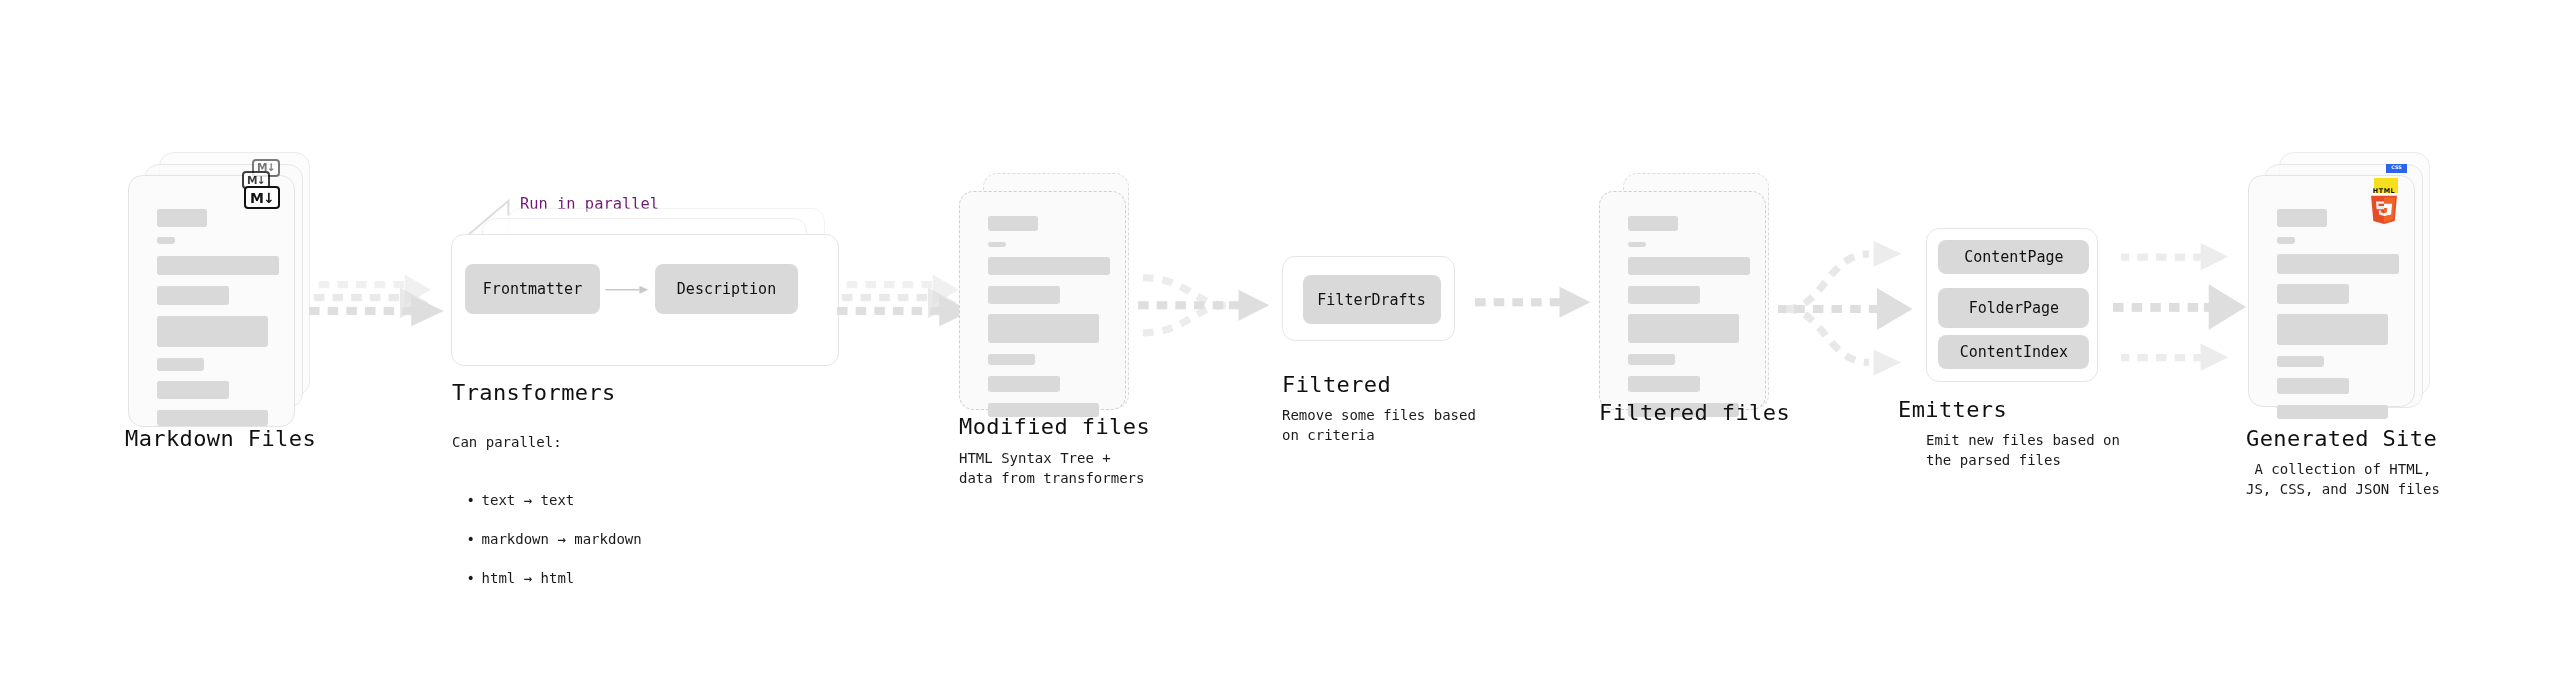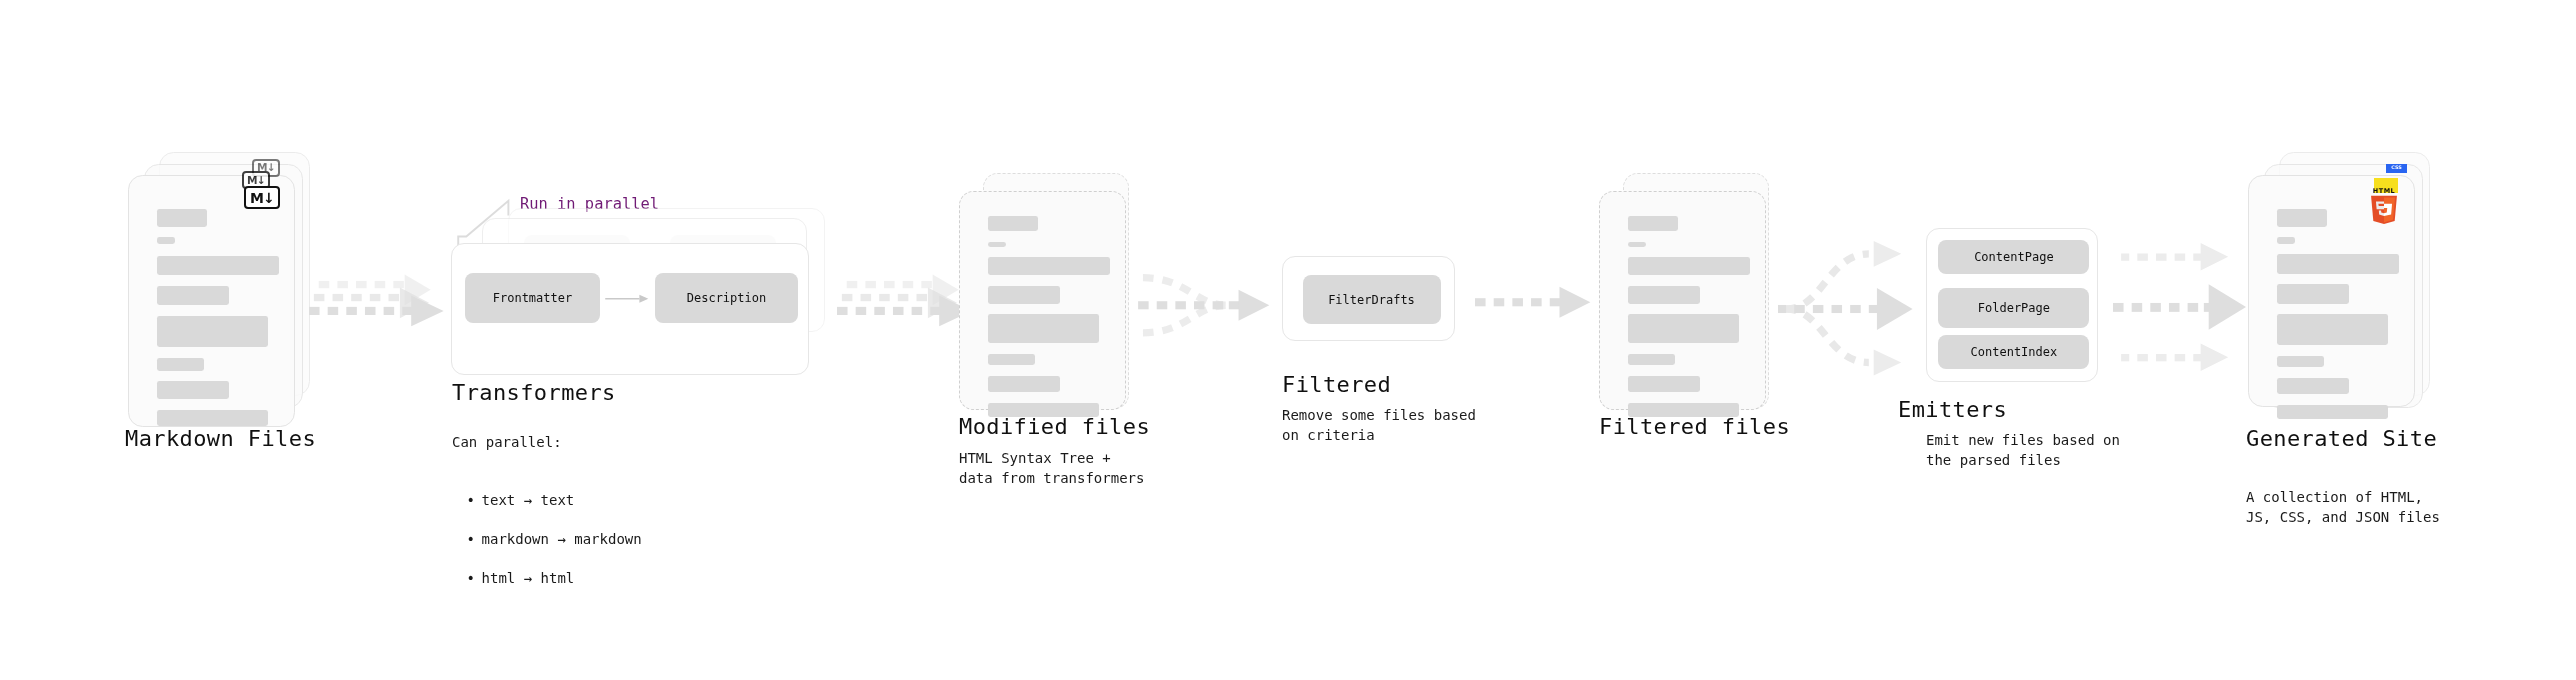--- a/index.html
+++ b/index.html
@@ -52,21 +52,21 @@
   .sub li{white-space:nowrap;}
 
   
   .panel{
     position:absolute;box-sizing:border-box;
     background:#fff;border:1.6px solid #e6e6e6;border-radius:13px;
   }
   .chip{
     position:absolute;box-sizing:border-box;background:#d9d9d9;border-radius:8.1px;
     display:flex;align-items:center;justify-content:center;
-    font-size:12px;color:#111;white-space:nowrap;
+    font-size:15px;color:#111;white-space:nowrap;
     font-family:"DejaVu Sans Mono","Liberation Mono",monospace;
   }
   .chip.pale{background:#ececec;}
   .chip.pale2{background:#e4e4e4;}
   .parallel-note{
     position:absolute;font-size:15.4px;color:#701a75;white-space:nowrap;
     font-family:"DejaVu Sans Mono","Liberation Mono",monospace;
   }
   svg{position:absolute;overflow:visible;}
 </style>
@@ -145,21 +145,21 @@
 
     <div class="panel" style="left:31px;top:-8.1px;width:325px;height:128px;opacity:.65;">
       <div class="chip pale2" style="left:16.3px;top:28px;width:111px;height:52px;"></div>
       <div class="chip pale2" style="left:169px;top:28px;width:111px;height:52px;"></div>
       <svg style="left:130px;top:47px;width:39px;height:11.4px;" viewBox="0 0 48 14">
         <path d="M0 7 H36" stroke="#e0e0e0" stroke-width="2" fill="none"></path>
         <polygon points="36,2 46,7 36,12" fill="#e0e0e0"></polygon>
       </svg>
     </div>
 
-    <div class="panel" style="left:0px;top:17px;width:358px;height:132px;">
+    <div class="panel" style="left:0px;top:8px;width:388px;height:132px;">
       <div class="chip" style="left:13px;top:29px;width:135px;height:50px;">Frontmatter</div>
       <svg style="left:153px;top:49px;width:46px;height:11.4px;" viewBox="0 0 56 14">
         <path d="M0 7 H42" stroke="#c9c9c9" stroke-width="2" fill="none"></path>
         <polygon points="42,2 53,7 42,12" fill="#c9c9c9"></polygon>
       </svg>
       <div class="chip" style="left:203px;top:29px;width:143px;height:50px;">Description</div>
     </div>
   </div>
 
   <div class="title" style="left:452px;top:380px;">Transformers</div>
@@ -263,21 +263,21 @@
         <div class="bar" style="width:18px;height:5.7px;margin-bottom:9.8px;"></div>
         <div class="bar" style="width:122px;height:18px;"></div>
         <div class="bar" style="width:72px;height:18px;"></div>
         <div class="bar" style="width:111px;height:29px;"></div>
         <div class="bar" style="width:47px;height:11.4px;"></div>
         <div class="bar" style="width:72px;height:16.3px;"></div>
         <div class="bar" style="width:111px;height:14.6px;"></div>
       </div>
     </div>
   </div>
-  <div class="title" style="left:1599px;top:414px;">Filtered files</div>
+  <div class="title" style="left:1599px;top:400px;">Filtered files</div>
 
   <svg style="left:1778px;top:236px;width:150px;height:146px;" viewBox="0 0 185 180">
     <g stroke="#e8e8e8" stroke-width="9" fill="none" stroke-linecap="butt" stroke-dasharray="13 11">
       <path d="M10 90 C55 90 62 22 112 22"></path>
       <path d="M10 90 C55 90 62 156 112 156"></path>
     </g>
     <g fill="#ececec">
       <polygon points="118,6 152,22 118,38"></polygon>
       <polygon points="118,140 152,156 118,172"></polygon>
     </g>
@@ -355,17 +355,17 @@
       <text x="21" y="9" font-size="8" font-weight="700" text-anchor="middle" fill="#111" font-family="DejaVu Sans, sans-serif" letter-spacing="0.6">HTML</text>
       <path d="M5 12 L37 12 L34.2 43 L21 47 L7.8 43 Z" fill="#e44d26"></path>
       <path d="M21 14 L34.6 14 L32.2 41.5 L21 45 Z" fill="#f16529"></path>
       <path d="M21 24.5 L14.5 24.5 L14 21.8 L21 21.8 L21 19.2 L11.1 19.2 L11.2 21 L11.9 28.5
                L21 28.5 Z M21 33.6 L17.6 32.7 L17.4 30.3 L14.6 30.3 L15 35.2 L21 36.9 Z" fill="#ebebeb"></path>
       <path d="M21 24.5 L21 21.8 L30.9 21.8 L30.8 23.6 L29.8 35.2 L21 36.9 L21 33.6 L24.4 32.7
                L25 27 L21 27 L21 24.5 Z" fill="#ffffff"></path>
     </svg>
   </div>
   <div class="title" style="left:2246px;top:426px;">Generated Site</div>
-  <div class="sub" style="left:2246px;top:488px;">A collection of HTML,
+  <div class="sub" style="left:2246px;top:460px;text-align:center;">A collection of HTML,
 JS, CSS, and JSON files</div>
 
 </div>
 
 
 </body></html>

